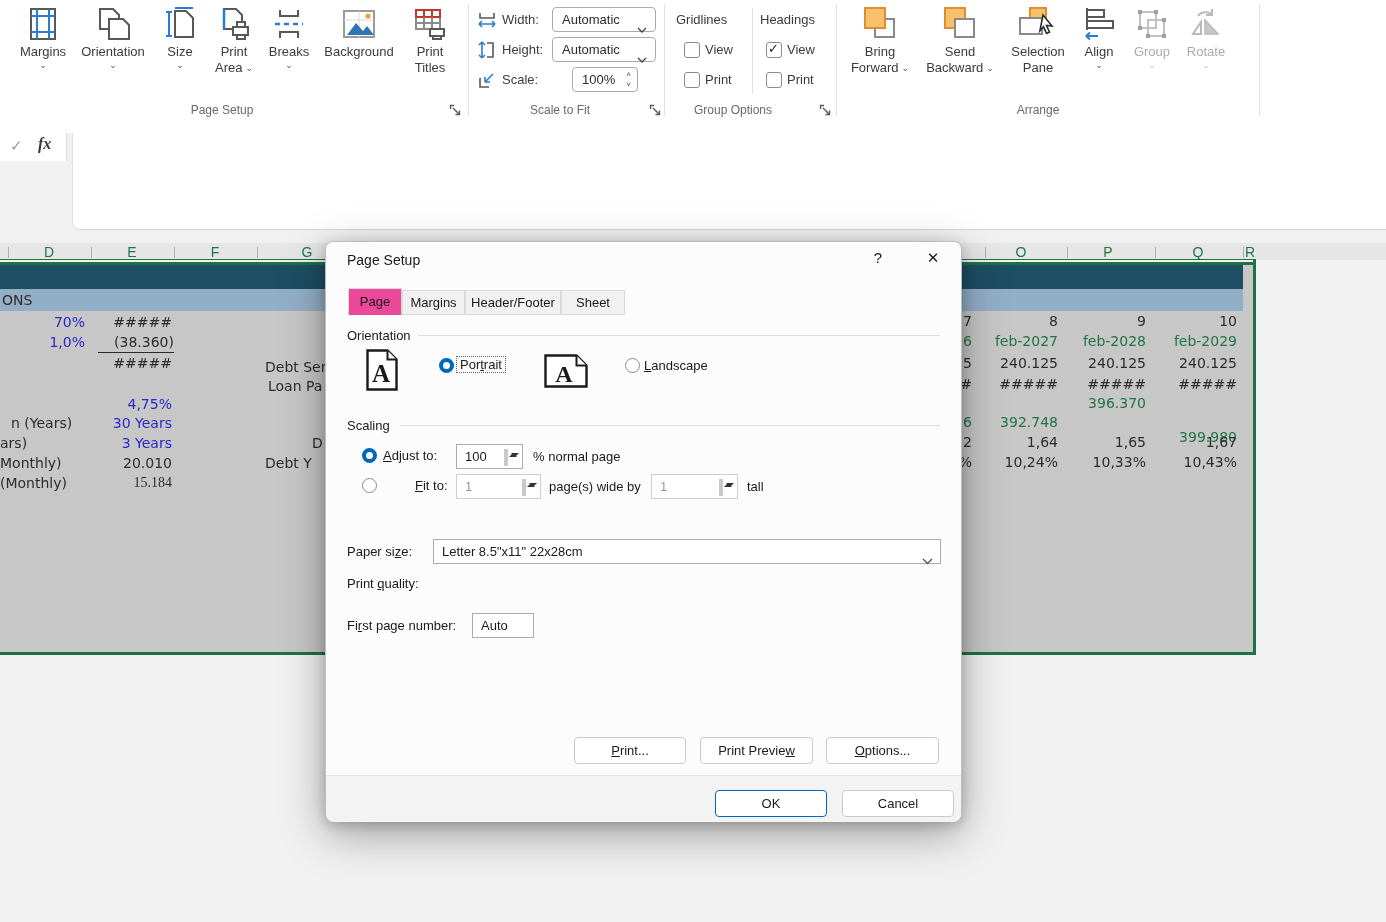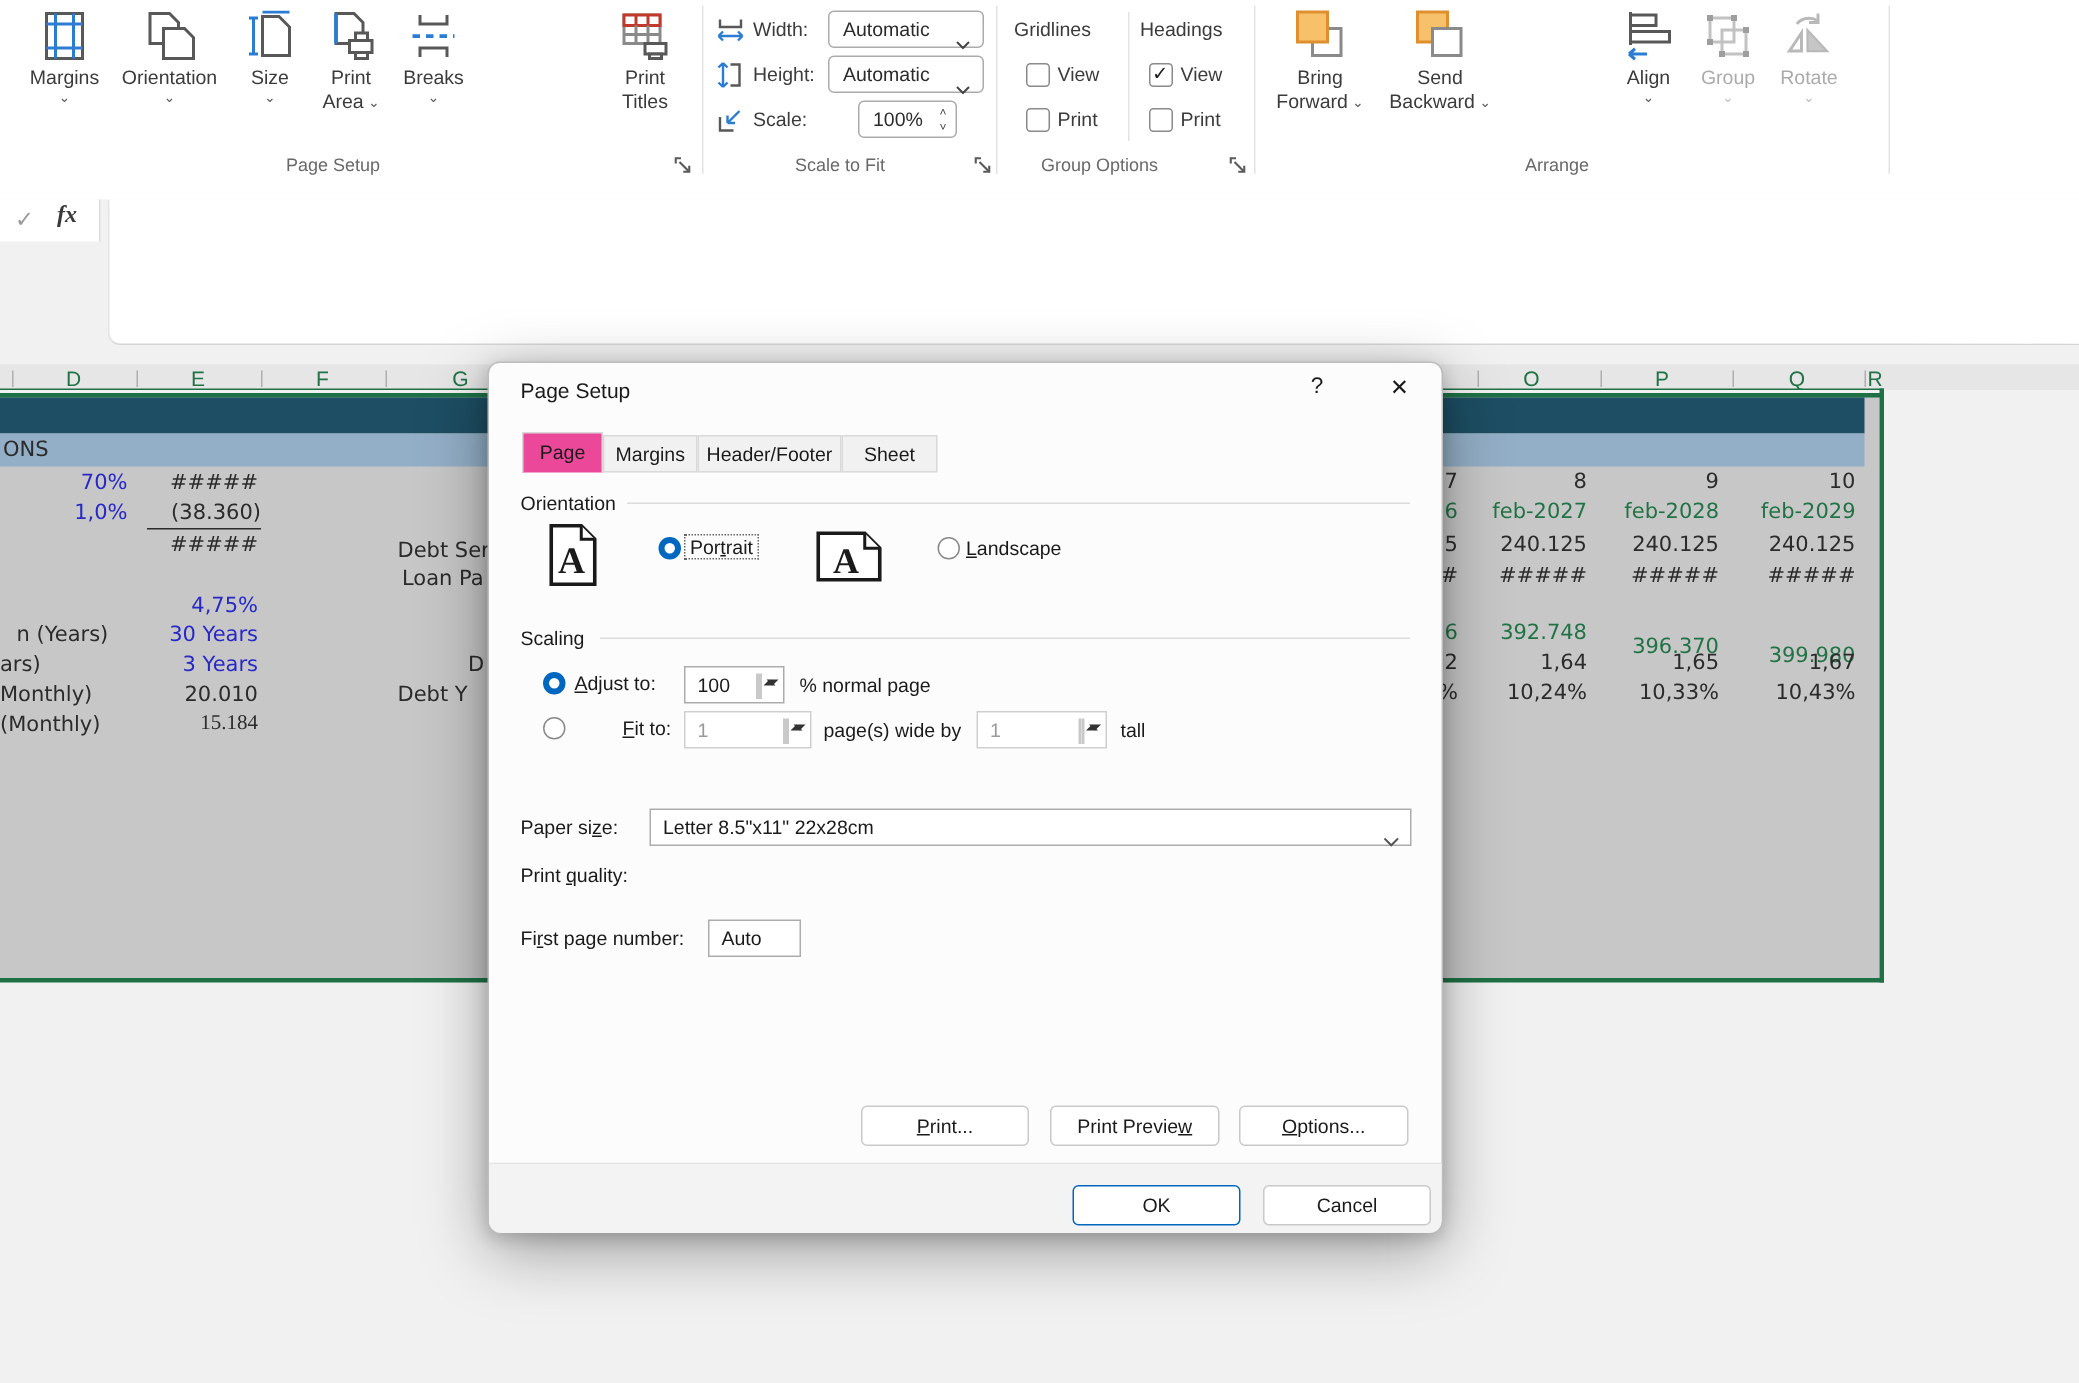--- a/index.html
+++ b/index.html
@@ -153,20 +153,32 @@
         <svg width="34" height="34" viewBox="0 0 34 34">
             <path d="M8 3 v6 h18 v-6" fill="none" stroke="#585858" stroke-width="2"></path>
             <path d="M8 31 v-6 h18 v6" fill="none" stroke="#585858" stroke-width="2"></path>
             <line x1="3" y1="17" x2="31" y2="17" stroke="#2b7cd3" stroke-width="2.5" stroke-dasharray="5 4"></line>
           </svg>
       </span>
       <span class="rlbl">Breaks</span>
       <span class="rchev">⌄</span>
     </div>
 
+    <div class="rbtn" style="left:316px;width:86px;">
+      <span class="ricon">
+        <svg width="36" height="34" viewBox="0 0 36 34">
+            <rect x="3" y="4" width="30" height="26" fill="#fff" stroke="#9a9a9a" stroke-width="2"></rect>
+            <line x1="3" y1="13" x2="33" y2="13" stroke="#d9d9d9" stroke-width="1"></line>
+            <line x1="18" y1="4" x2="18" y2="30" stroke="#d9d9d9" stroke-width="1"></line>
+            <path d="M6 28 l9 -12 7 8 4 -5 7 9 z" fill="#2e75b6"></path>
+            <circle cx="27" cy="9" r="2.6" fill="#e8a33d"></circle>
+          </svg>
+      </span>
+      <span class="rlbl">Background</span>
+    </div>
 
     <div class="rbtn" style="left:404px;width:52px;">
       <span class="ricon">
         <svg width="34" height="34" viewBox="0 0 34 34">
             <rect x="3" y="3" width="24" height="19" fill="#fff" stroke="#8a8a8a" stroke-width="2"></rect>
             <rect x="3" y="3" width="24" height="7" fill="#fff" stroke="#c0392b" stroke-width="2"></rect>
             <line x1="11" y1="3" x2="11" y2="10" stroke="#c0392b" stroke-width="2"></line>
             <line x1="19" y1="3" x2="19" y2="10" stroke="#c0392b" stroke-width="2"></line>
             <line x1="11" y1="10" x2="11" y2="22" stroke="#8a8a8a" stroke-width="2"></line>
             <line x1="19" y1="10" x2="19" y2="22" stroke="#8a8a8a" stroke-width="2"></line>
@@ -287,20 +299,31 @@
             <rect x="14" y="13" width="19" height="18" fill="#fff" stroke="#8a8a8a" stroke-width="2"></rect>
           </svg>
       </span>
       <span class="rlbl">Send</span>
       <span class="rrow">
           <span class="rlbl">Backward</span>
           <span class="rchev">⌄</span>
         </span>
     </div>
 
+    <div class="rbtn" style="left:1004px;width:68px;">
+      <span class="ricon">
+        <svg width="40" height="36" viewBox="0 0 40 36">
+            <rect x="12" y="2" width="16" height="15" fill="#f7c16c" stroke="#df8f2d" stroke-width="2"></rect>
+            <rect x="2" y="12" width="22" height="16" fill="#fff" stroke="#8a8a8a" stroke-width="2"></rect>
+            <path d="M25 9 l9 11 -5.5 -0.5 3 6.5 -3 1.4 -3 -6.6 -3.6 4 z" fill="#fff" stroke="#2b2b2b" stroke-width="1.6"></path>
+          </svg>
+      </span>
+      <span class="rlbl">Selection</span>
+      <span class="rlbl">Pane</span>
+    </div>
 
     <div class="rbtn" style="left:1077px;width:44px;">
       <span class="ricon">
         <svg width="34" height="36" viewBox="0 0 34 36">
             <line x1="5" y1="2" x2="5" y2="24" stroke="#585858" stroke-width="2"></line>
             <rect x="5" y="4" width="17" height="7" fill="#fff" stroke="#585858" stroke-width="2"></rect>
             <rect x="5" y="15" width="26" height="7" fill="#fff" stroke="#585858" stroke-width="2"></rect>
             <path d="M16 30 h-12 M4 30 l4 -3.5 M4 30 l4 3.5" stroke="#2b7cd3" stroke-width="2" fill="none"></path>
           </svg>
       </span>
@@ -414,21 +437,21 @@
   <div class="cell num tblk" style="left:1056px;top:354px;width:90px;">240.125</div>
   <div class="cell num tblk" style="left:1147px;top:354px;width:90px;">240.125</div>
 
   <div class="cell num tblk" style="left:928px;top:375px;width:44px;">#</div>
   <div class="cell num tblk" style="left:968px;top:375px;width:90px;">#####</div>
   <div class="cell num tblk" style="left:1056px;top:375px;width:90px;">#####</div>
   <div class="cell num tblk" style="left:1147px;top:375px;width:90px;">#####</div>
 
   <div class="cell num tgreen" style="left:928px;top:413px;width:44px;">6</div>
   <div class="cell num tgreen" style="left:968px;top:413px;width:90px;">392.748</div>
-  <div class="cell num tgreen" style="left:1056px;top:422px;width:90px;">396.370</div>
+  <div class="cell num tgreen" style="left:1056px;top:394px;width:90px;">396.370</div>
   <div class="cell num tgreen" style="left:1147px;top:428px;width:90px;">399.980</div>
 
   <div class="cell num tblk" style="left:928px;top:433px;width:44px;">52</div>
   <div class="cell num tblk" style="left:968px;top:433px;width:90px;">1,64</div>
   <div class="cell num tblk" style="left:1056px;top:433px;width:90px;">1,65</div>
   <div class="cell num tblk" style="left:1147px;top:433px;width:90px;">1,67</div>
 
   <div class="cell num tblk" style="left:928px;top:453px;width:44px;">%</div>
   <div class="cell num tblk" style="left:968px;top:453px;width:90px;">10,24%</div>
   <div class="cell num tblk" style="left:1056px;top:453px;width:90px;">10,33%</div>

